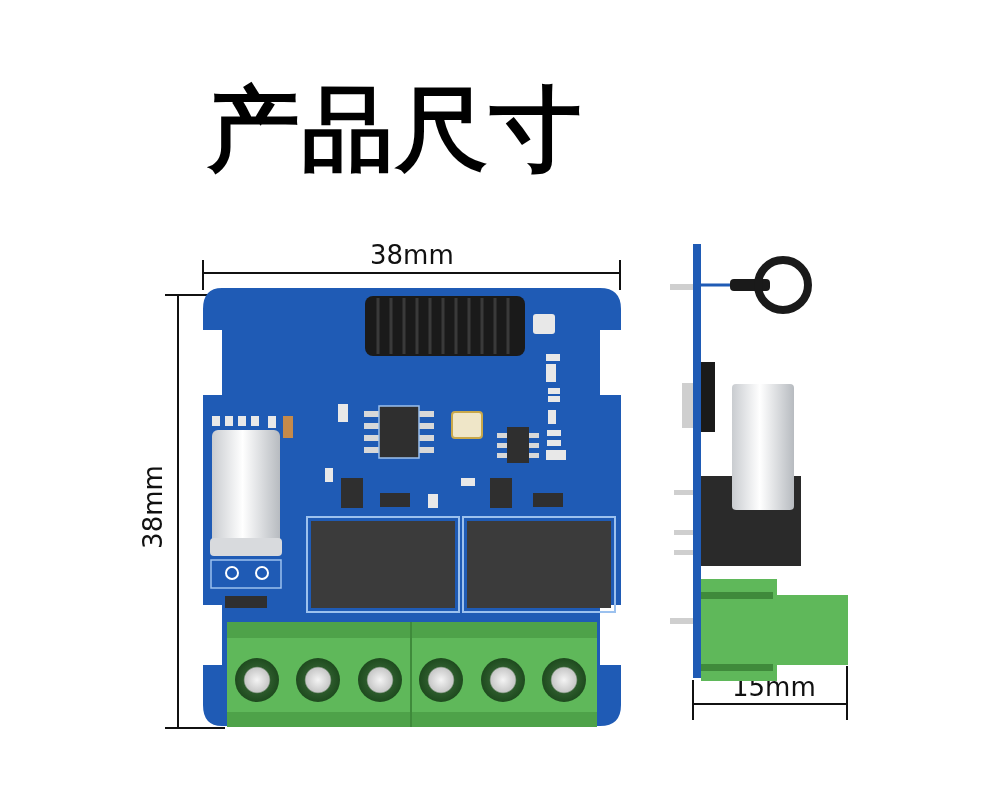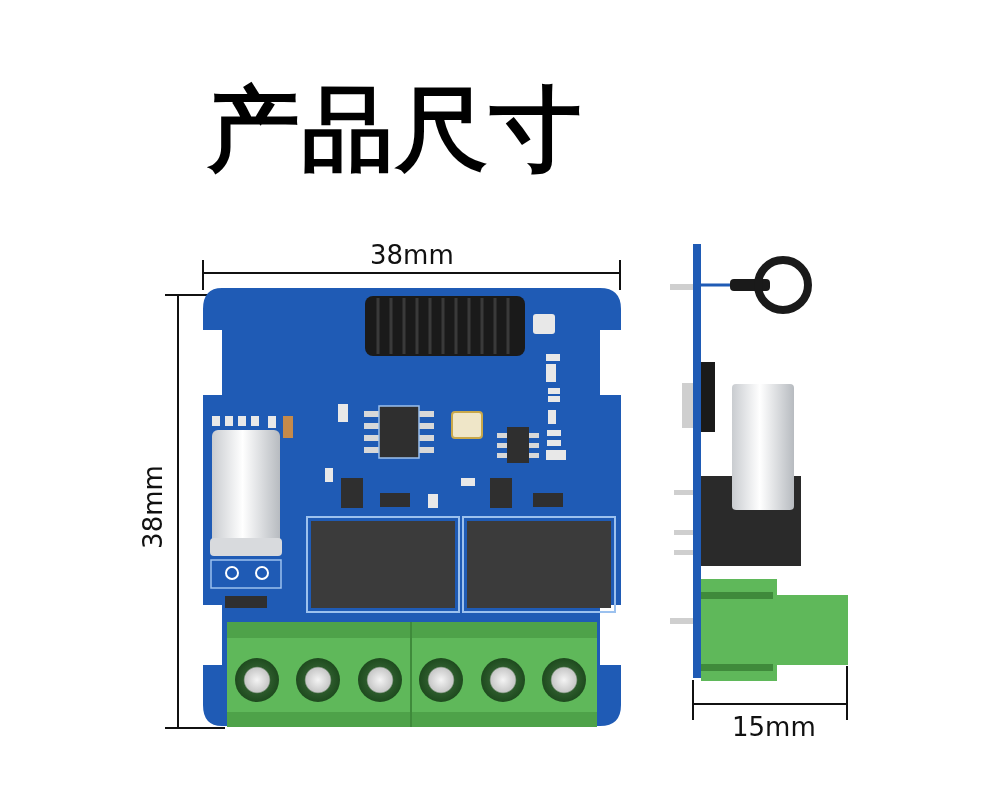--- a/index.html
+++ b/index.html
@@ -20,21 +20,21 @@
 <div class="dim" style="left:370px;top:240px;">38mm</div>
 
 <div class="line" style="left:177px;top:295px;width:2px;height:433px;"></div>
 <div class="line" style="left:165px;top:294px;width:57px;height:2px;"></div>
 <div class="line" style="left:165px;top:727px;width:60px;height:2px;"></div>
 <div class="dim" style="left:108px;top:492px;transform:rotate(-90deg);transform-origin:center;width:90px;text-align:center;">38mm</div>
 
 <div class="line" style="left:693px;top:703px;width:154px;height:2px;"></div>
 <div class="line" style="left:692px;top:680px;width:2px;height:40px;"></div>
 <div class="line" style="left:846px;top:666px;width:2px;height:54px;"></div>
-<div class="dim" style="left:732px;top:712px;">15mm</div>
+<div class="dim" style="left:732px;top:672px;">15mm</div>
 
 <svg width="1000" height="785" viewBox="0 0 1000 785">
   <defs>
     <linearGradient id="cap" x1="0" x2="1">
       <stop offset="0" stop-color="#c9ccd0"></stop>
         <stop offset="0.45" stop-color="#ffffff"></stop>
         <stop offset="1" stop-color="#b7bbc0"></stop>
     </linearGradient>
     <radialGradient id="screw" cx="0.5" cy="0.5" r="0.5">
       <stop offset="0" stop-color="#f4f4f4"></stop>

